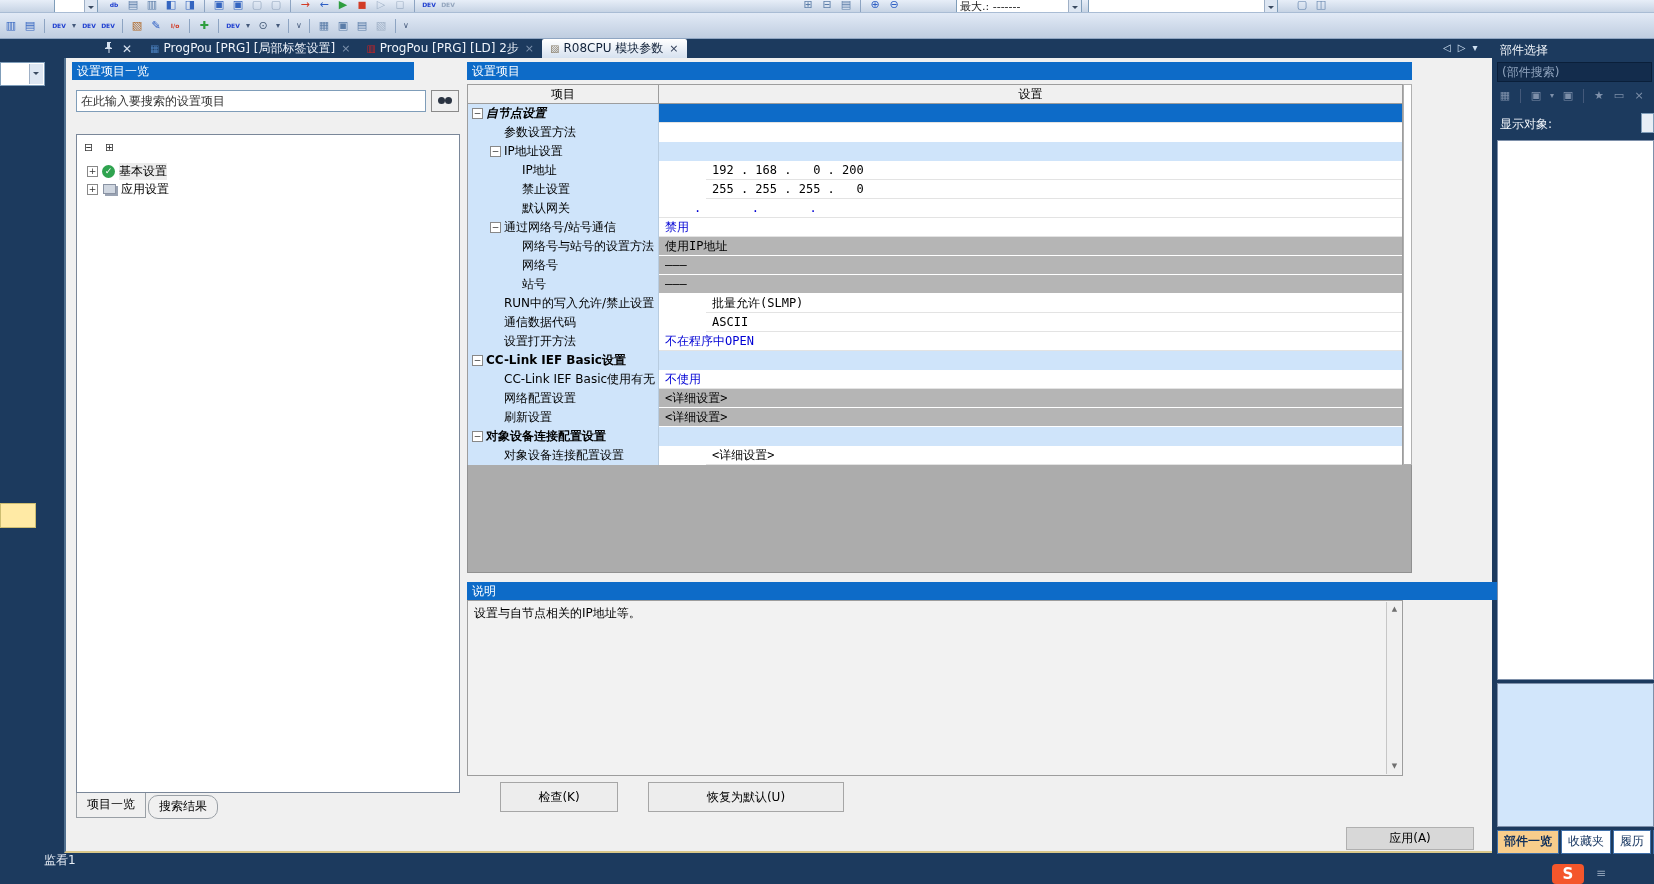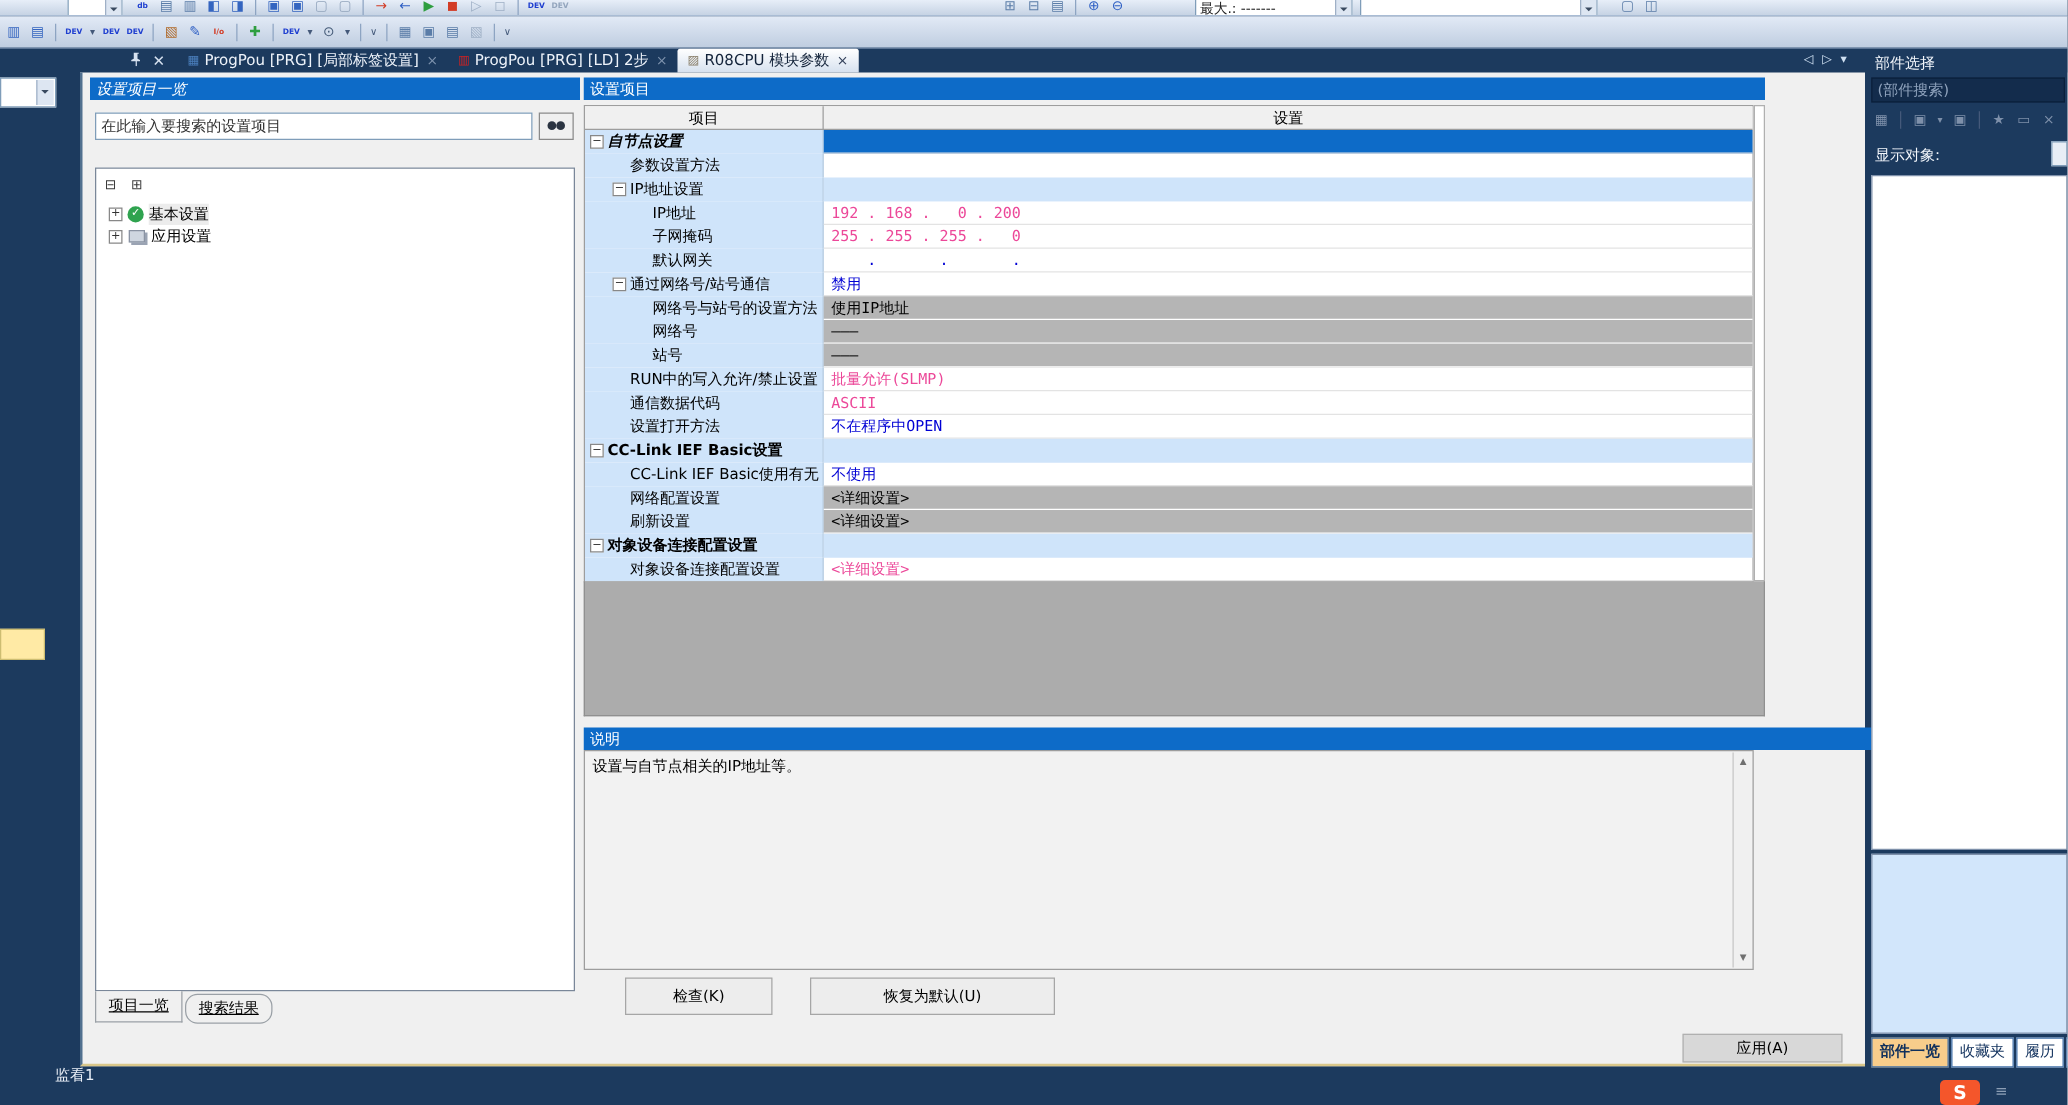--- a/index.html
+++ b/index.html
@@ -37,21 +37,21 @@
   
   .rail-combo { left:0; top:62px; width:45px; height:24px; background:#fff; border:1px solid #7f9db9; }
   .rail-combo .cbtn { position:absolute; right:1px; top:1px; width:14px; height:20px; background:#dde6f2; border-left:1px solid #9fb0c6; }
   .rail-combo .cbtn::after { content:""; position:absolute; left:3px; top:8px; border:3px solid transparent; border-top-color:#3a4a60; }
   .rail-note { left:0; top:503px; width:36px; height:25px; background:#ffeaa5; border:1px solid #cdbd72; }
 
   
   .docwin { left:64px; top:58px; width:1428px; height:795px; background:#f0f0f0; border-left:2px solid #51708f; border-bottom:2px solid #d9c78a; }
 
   .panel-title { background:#0d6bc8; color:#fff; height:18px; line-height:18px; padding-left:5px; }
-  .lp-title { left:72px; top:62px; width:392px;font-style:italic; }
+  .lp-title { left:72px; top:62px; width:342px; }
   .sp-title { left:467px; top:62px; width:945px; }
 
   .lp-search { left:76px; top:90px; width:350px; height:22px; border:1px solid #7f9db9; background:#fff; font-size:12px; padding:0 4px; font-family:"DejaVu Sans",sans-serif; }
   .lp-search::placeholder { color:#333; opacity:1; }
   .lp-search-btn { left:431px; top:90px; width:28px; height:22px; background:#f0f0f0; border:1px solid #8a8a8a; display:flex; align-items:center; justify-content:center; }
   .binoculars { width:14px; height:8px; position:relative; }
   .binoculars::before,.binoculars::after { content:""; position:absolute; top:0; width:7px; height:7px; border-radius:50%; background:#2b3442; }
   .binoculars::after { left:7px; }
 
   .lp-tree { left:76px; top:134px; width:384px; height:659px; background:#fff; border:1px solid #7a8799; }
@@ -59,41 +59,41 @@
   .tree-tool { width:15px; height:14px; font-size:11px; color:#3a3a3a; display:flex; align-items:center; justify-content:center; }
   .tree-item { display:flex; align-items:center; gap:4px; height:18px; padding-left:10px; }
   .expbox { width:11px; height:11px; border:1px solid #888; background:#fff; font-size:9px; line-height:9px; text-align:center; color:#333; flex:0 0 11px; }
   .tree-ico { width:13px; height:13px; flex:0 0 13px; position:relative; }
   .icon-check { background:#2fa34f; border-radius:50%; color:#fff; font-size:9px; line-height:13px; text-align:center; }
   .icon-check::before { content:"✓"; }
   .icon-apps { background:#cfd6e0; border:1px solid #8a93a3; box-shadow:2px 2px 0 #9aa3b3; width:10px; height:10px; margin:1px; }
   .tree-label { white-space:nowrap; }
   .tree-item:first-of-type .tree-label { background:#ececec; }
 
-  .lp-tabs { left:76px; top:793px; display:flex; align-items:flex-start;text-decoration:underline; }
+  .lp-tabs { left:76px; top:793px; display:flex; align-items:flex-start; }
   .btab { padding:3px 10px 4px; border:1px solid #9aa0a6; border-top:none; background:#f0f0f0; margin-right:2px; white-space:nowrap; }
   .btab.inactive { border-top:1px solid #9aa0a6; margin-top:2px; padding:2px 10px 3px;border-radius:10px; }
 
   
   .sp-table { left:467px; top:84px; width:936px; border:1px solid #9d9d9d; background:#fff; }
   .thead { display:flex; height:19px; background:#f0f0f0; border-bottom:1px solid #9d9d9d;align-items:center; }
   .thead .h1 { width:191px; border-right:1px solid #9d9d9d; text-align:center; line-height:19px; }
   .thead .h2 { flex:1; text-align:center; line-height:19px; }
   .trow { display:flex; height:19px; }
   .tcell-l { width:191px; background:#cfe4fa; border-right:1px solid #b8cce0; display:flex; align-items:center; overflow:hidden; white-space:nowrap; }
   .ind0 { padding-left:4px; } .ind1 { padding-left:22px; } .ind2 { padding-left:40px; }
   .tcell-l .exp { width:11px; height:11px; border:1px solid #888; background:#fff; font-size:9px; line-height:9px; text-align:center; color:#333; margin-right:3px; flex:0 0 11px; }
   .tcell-l .lbl.g0 { font-weight:bold; }
   .tcell-l .lbl.it { font-style:italic; }
   .tcell-v { flex:1; display:flex; align-items:center; padding-left:6px; border-bottom:1px solid #e3e3e3; font-family:"DejaVu Sans Mono","DejaVu Sans",sans-serif; overflow:hidden; white-space:nowrap; }
   .tcell-v .vtext { white-space:pre; }
   .v-sel { background:#0d6bc8; }
   .v-lb { background:#cfe4fa; border-bottom:1px solid #cfe4fa; }
   .v-blue { color:#0000d4; }
-  .v-black { color:#ec4899; }
+  .v-black { color:#000000;margin-left:47px; }
   .v-dis { background:#b5b5b5; border-bottom:1px solid #fff; color:#000; }
 
   .sp-scrollstrip { left:1403px; top:84px; width:9px; height:381px; background:#fff; border:1px solid #b0b0b0; }
   .sp-filler { left:467px; top:465px; width:945px; height:108px; background:#acacac; border:1px solid #909090; border-top:none; }
 
   .sp-desc-title { left:467px; top:582px; width:1128px; }
   .sp-desc { left:467px; top:600px; width:936px; height:176px; background:#f2f2f2; border:1px solid #9d9d9d; padding:4px 22px 4px 6px; }
   .desc-scroll { position:absolute; right:1px; top:1px; bottom:1px; width:15px; background:#f0f0f0; border-left:1px solid #c6c6c6; }
   .desc-scroll .sa { position:absolute; left:0; width:15px; height:15px; font-size:7px; color:#707070; text-align:center; line-height:15px; }
   .desc-scroll .sa.up { top:0; } .desc-scroll .sa.down { bottom:0; }
@@ -312,21 +312,21 @@
           <span class="exp" style="visibility: hidden;">−</span>
           <span class="lbl">IP地址</span>
         </div>
         <div class="tcell-v v-black">
           <span class="vtext">192 . 168 .   0 . 200</span>
         </div>
       </div>
       <div class="trow">
         <div class="tcell-l ind2">
           <span class="exp" style="visibility: hidden;">−</span>
-          <span class="lbl">子网掩码</span>
+          <span class="lbl">禁止设置</span>
         </div>
         <div class="tcell-v v-black">
           <span class="vtext">255 . 255 . 255 .   0</span>
         </div>
       </div>
       <div class="trow">
         <div class="tcell-l ind2">
           <span class="exp" style="visibility: hidden;">−</span>
           <span class="lbl">默认网关</span>
         </div>

